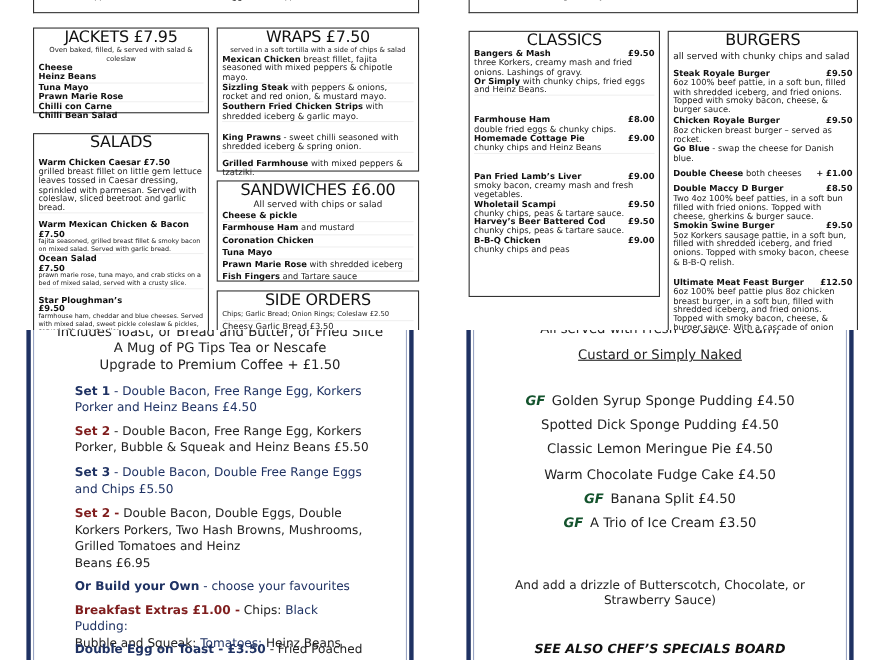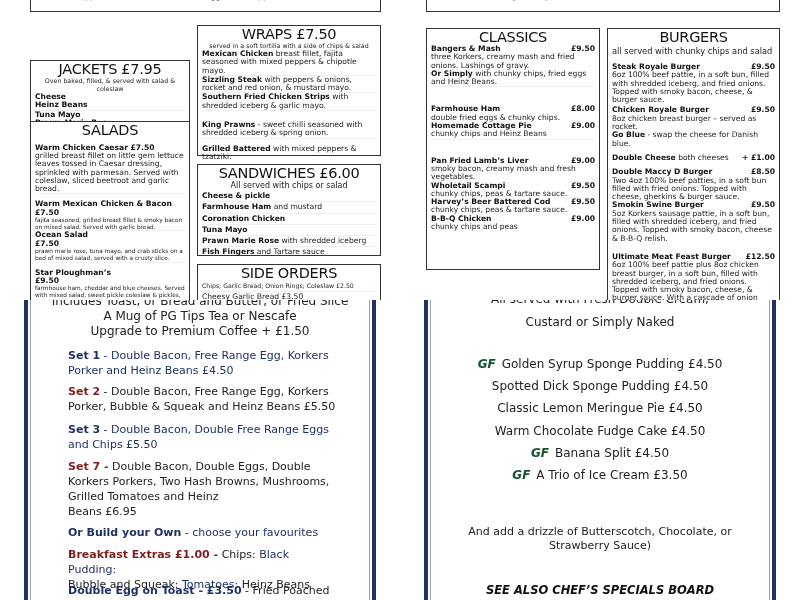--- a/index.html
+++ b/index.html
@@ -43,38 +43,38 @@
 <div class="quad" id="q-tl">
   <div class="topstrip" style="left:30px;width:351px;">
     <div class="row" style="position:absolute;left:4px;top:-1px;width:160px;border:none;">
       <b>Pub Fries</b><span> - topped with cheese</span><span class="price">£3.50</span>
     </div>
     <div class="row" style="position:absolute;left:170px;top:-1px;width:175px;border:none;">
       <b>Veggie Fries</b><span> topped with beans &amp; cheese</span><span class="price">£4.50</span>
     </div>
   </div>
 
-  <div class="box" style="left:30px;top:25px;width:160px;height:78px;margin-top:35px;">
+  <div class="box" style="left:30px;top:25px;width:160px;height:78px;">
     <div class="title">JACKETS £7.95</div>
     <div class="sub">Oven baked, filled, &amp; served with salad &amp; coleslaw</div>
     <div class="row"><b>Cheese</b><br><b>Heinz Beans</b></div>
     <div class="row"><b>Tuna Mayo</b><br><b>Prawn Marie Rose</b></div>
     <div class="row" style="border:none"><b>Chilli con Carne</b><br><b>Chilli Bean Salad</b></div>
   </div>
 
   <div class="box" style="left:197px;top:25px;width:184px;height:131px;">
     <div class="title">WRAPS £7.50</div>
     <div class="sub">served in a soft tortilla with a side of chips &amp; salad</div>
     <div class="row"><b>Mexican Chicken</b><span> breast fillet, fajita seasoned with mixed peppers &amp; chipotle mayo.</span></div>
     <div class="row"><b>Sizzling Steak</b><span> with peppers &amp; onions, rocket and red onion, &amp; mustard mayo.</span></div>
     <div class="row"><b>Southern Fried Chicken Strips</b><span> with shredded iceberg &amp; garlic mayo.</span></div>
     <div class="gap2"></div>
     <div class="row"><b>King Prawns</b><span> - sweet chilli seasoned with shredded iceberg &amp; spring onion.</span></div>
     <div class="gap"></div>
-    <div class="row" style="border:none"><b>Grilled Battered</b><span> with mixed peppers &amp; tzatziki.</span></div>
+    <div class="row" style="border:none"><b>Grilled Farmhouse</b><span> with mixed peppers &amp; tzatziki.</span></div>
   </div>
 
   <div class="box" style="left:30px;top:121px;width:160px;height:190px;">
     <div class="title">SALADS</div>
     <div class="gap"></div>
     <div class="row" style="line-height:8.2px"><b>Warm Chicken Caesar £7.50</b><br><span>grilled breast fillet on little gem lettuce leaves tossed in Caesar dressing, sprinkled with parmesan. Served with coleslaw, sliced beetroot and garlic bread.</span></div>
     <div class="gap"></div>
     <div class="row"><b>Warm Mexican Chicken &amp; Bacon</b><br><b>£7.50</b><div class="small">fajita seasoned, grilled breast fillet &amp; smoky bacon on mixed salad. Served with garlic bread.</div></div>
     <div class="row"><b>Ocean Salad</b><br><b>£7.50</b><div class="small">prawn marie rose, tuna mayo, and crab sticks on a bed of mixed salad, served with a crusty slice.</div></div>
     <div class="gap"></div>
@@ -143,32 +143,32 @@
   <div class="panel">
       <div class="panel-inner"></div>
     </div>
   <div class="center" style="top:-6px;">Includes Toast, or Bread and Butter, or Fried Slice</div>
   <div class="center" style="top:9px;">A Mug of PG Tips Tea or Nescafe</div>
   <div class="center" style="top:24px;">Upgrade to Premium Coffee + £1.50</div>
 
   <div class="bk navy" style="top:48px;"><b class="navy">Set 1</b><span> - Double Bacon, Free Range Egg, Korkers Porker and Heinz Beans £4.50</span></div>
   <div class="bk" style="top:84px;"><b>Set 2</b><span> - Double Bacon, Free Range Egg, Korkers Porker, Bubble &amp; Squeak and Heinz Beans £5.50</span></div>
   <div class="bk navy" style="top:122px;"><b class="navy">Set 3</b><span> - Double Bacon, Double Free Range Eggs and Chips £5.50</span></div>
-  <div class="bk" style="top:159px;"><b>Set 7 -</b><span> Double Bacon, Double Eggs, Double Korkers Porkers, Two Hash Browns, Mushrooms, Grilled Tomatoes and Heinz</span><br><span>Beans £6.95</span></div>
+  <div class="bk" style="top:159px;"><b>Set 2 -</b><span> Double Bacon, Double Eggs, Double Korkers Porkers, Two Hash Browns, Mushrooms, Grilled Tomatoes and Heinz</span><br><span>Beans £6.95</span></div>
   <div class="bk navy" style="top:225px;"><b class="navy">Or Build your Own</b><span> - choose your favourites</span></div>
   <div class="bk" style="top:247px;"><b>Breakfast Extras £1.00 -</b><span> Chips: </span><span class="navy">Black Pudding:</span><br><span>Bubble and Squeak: </span><span class="navy">Tomatoes:</span><span> Heinz Beans</span></div>
   <div class="bk" style="top:283px;"><b class="navy">Double Egg on Toast - £3.50</b><span> - Fried Poached or</span></div>
 </div>
 
 <div class="quad" id="q-br">
   <div class="panel">
       <div class="panel-inner"></div>
     </div>
   <div class="center" style="top:-8px;">All served with Fresh Double Cream,</div>
-  <div class="center" style="top:15px;">Custard or Simply Naked</div>
+  <div class="center" style="top:15px;text-decoration:underline;">Custard or Simply Naked</div>
 
   <div class="center navy" style="top:57px;"><span class="gf">GF</span><span>Golden Syrup Sponge Pudding £4.50</span></div>
   <div class="center" style="top:79px;"><span>Spotted Dick Sponge Pudding £4.50</span></div>
   <div class="center navy" style="top:101px;"><span>Classic Lemon Meringue Pie £4.50</span></div>
   <div class="center" style="top:124px;"><span>Warm Chocolate Fudge Cake £4.50</span></div>
   <div class="center navy" style="top:146px;"><span class="gf">GF</span><span>Banana Split £4.50</span></div>
   <div class="center" style="top:168px;"><span class="gf">GF</span><span>A Trio of Ice Cream £3.50</span></div>
 
   <div class="center" style="top:225px;font-size:11px;line-height:14px;"><span>And add a drizzle of Butterscotch, Chocolate, or</span><br><span>Strawberry Sauce)</span></div>
 

